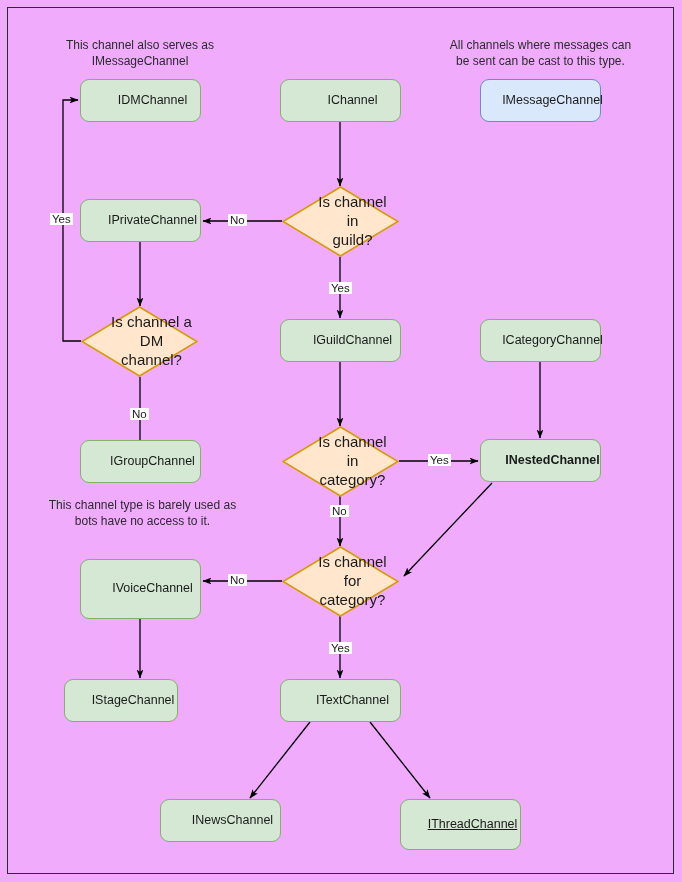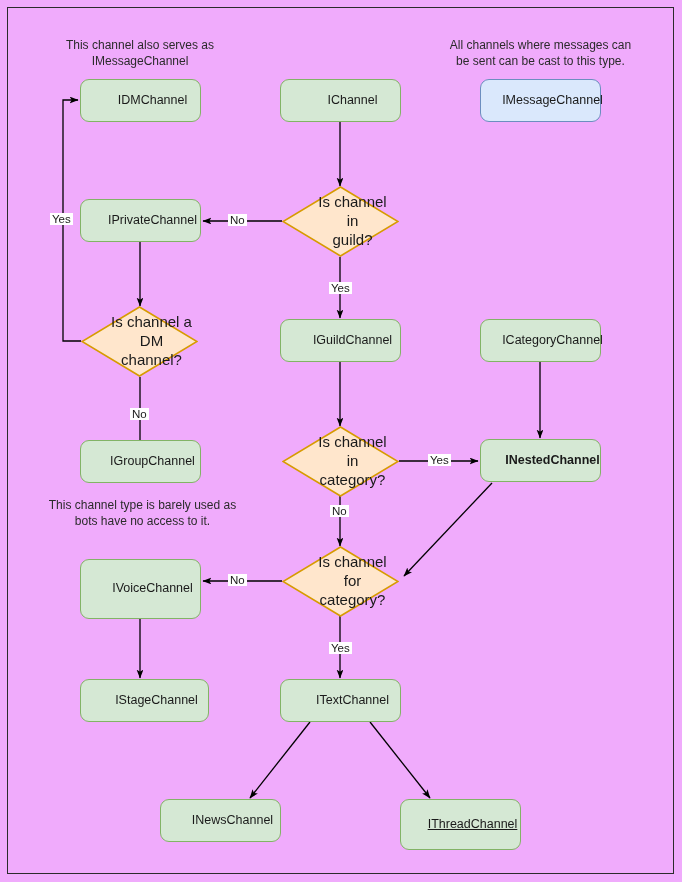--- a/index.html
+++ b/index.html
@@ -185,21 +185,21 @@
   </div>
 
   <div class="node box" style="left:480px; top:439px; width:121px; height:43px;font-weight:bold;">
     <span>INestedChannel</span>
   </div>
 
   <div class="node box" style="left:80px; top:559px; width:121px; height:60px;">
     <span>IVoiceChannel</span>
   </div>
 
-  <div class="node box" style="left:80px; top:679px; width:129px; height:43px;">
+  <div class="node box" style="left:64px; top:679px; width:114px; height:43px;">
     <span>IStageChannel</span>
   </div>
 
   <div class="node box" style="left:280px; top:679px; width:121px; height:43px;">
     <span>ITextChannel</span>
   </div>
 
   <div class="node box" style="left:160px; top:799px; width:121px; height:43px;">
     <span>INewsChannel</span>
   </div>

